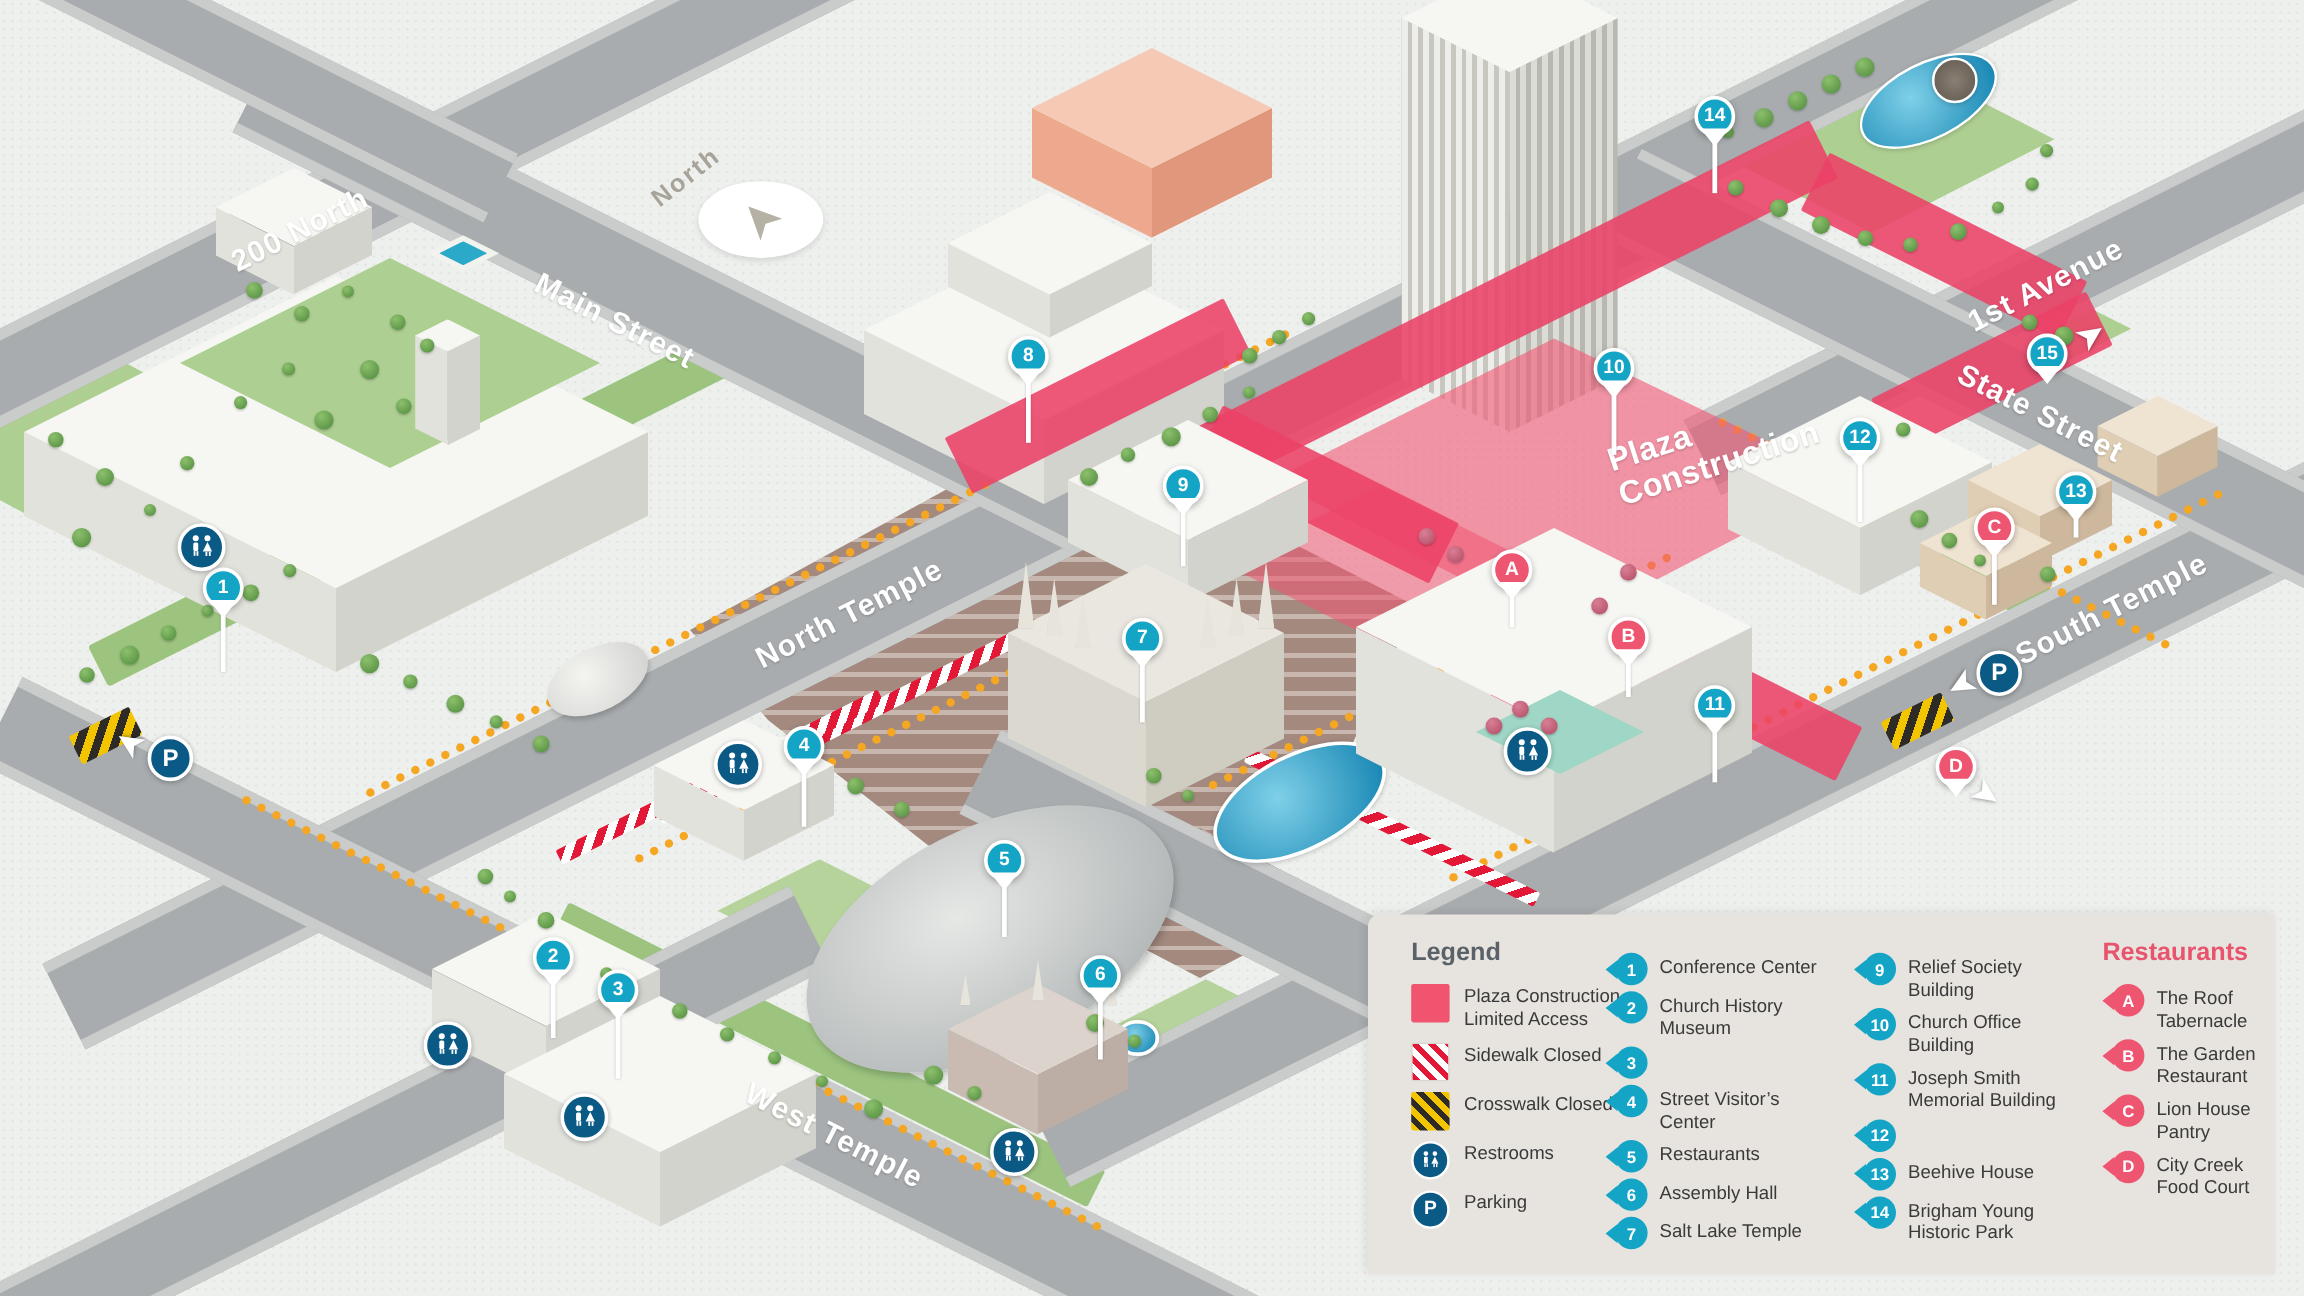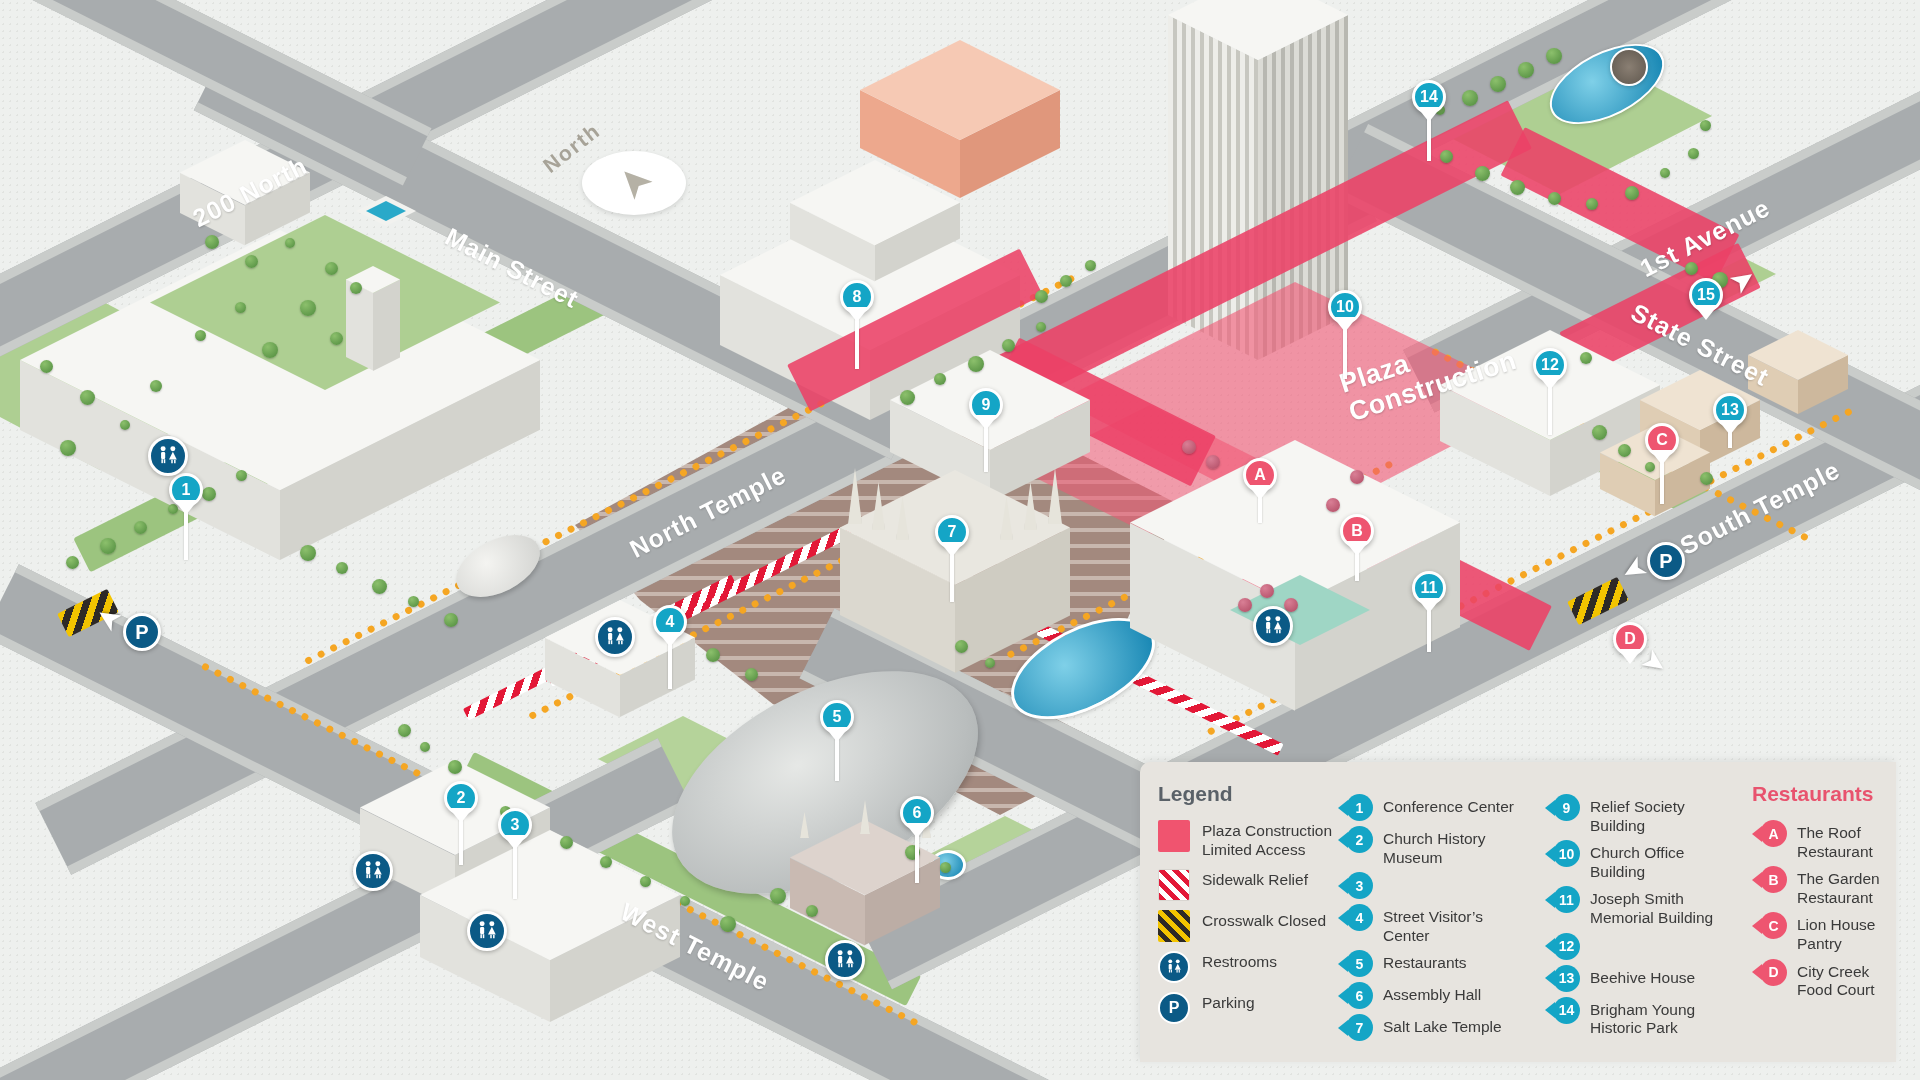--- a/index.html
+++ b/index.html
@@ -66,21 +66,21 @@
     box-sizing:border-box;z-index:9;box-shadow:0 1px 4px rgba(0,0,0,.3);display:flex;align-items:center;justify-content:center;}
   .rricon svg{width:26px;height:26px;}
   .pkicon{position:absolute;width:38px;height:38px;border-radius:50%;background:#0b5a86;border:3px solid #fff;
     box-sizing:border-box;color:#fff;font-weight:bold;font-size:20px;display:flex;align-items:center;justify-content:center;
     z-index:9;box-shadow:0 1px 4px rgba(0,0,0,.3);}
   
   .panel{position:absolute;left:1140px;top:762px;width:756px;height:300px;background:#e7e4df;
     border-radius:10px 0 0 0;z-index:10;box-shadow:-2px -2px 8px rgba(0,0,0,.08);}
   .panel h3{margin:0;font-size:21px;font-weight:bold;}
   .col{position:absolute;top:20px;}
-  .col-legend{left:18px;width:180px;}
+  .col-legend{left:36px;width:180px;}
   .col-exp{left:198px;width:400px;}
   .col-rest{left:612px;width:132px;}
   .t-legend{color:#5a6168;}
   .t-exp{color:#12a5c6;}
   .t-rest{color:#e8536e;}
   .legend-items{margin-top:14px;}
   .lrow{display:flex;align-items:flex-start;margin-bottom:9px;gap:12px;}
   .lrow .lbl{font-size:15.5px;color:#3a3a3a;line-height:1.22;padding-top:2px;}
   .sw{width:32px;height:32px;flex:0 0 32px;border-radius:2px;}
   .sw-plaza{background:#f0546f;}
@@ -297,21 +297,21 @@
   <div class="panel">
     <div class="col col-legend">
       <h3 class="t-legend">Legend</h3>
       <div class="legend-items" id="legendItems">
           <div class="lrow">
             <div class="sw sw-plaza"></div>
             <div class="lbl">Plaza Construction Limited Access</div>
           </div>
           <div class="lrow">
             <div class="sw sw-sidewalk"></div>
-            <div class="lbl">Sidewalk Relief</div>
+            <div class="lbl">Sidewalk Closed</div>
           </div>
           <div class="lrow">
             <div class="sw sw-crosswalk"></div>
             <div class="lbl">Crosswalk Closed</div>
           </div>
           <div class="lrow">
             <div class="sw-icon">
               <svg viewBox="0 0 24 24">
                 <circle cx="7.5" cy="5.2" r="2.3" fill="#fff"></circle>
                 <rect x="5.6" y="8.3" width="3.8" height="6.6" rx="1.2" fill="#fff"></rect>
@@ -387,21 +387,21 @@
               <div class="lbl">Brigham Young Historic Park</div>
             </div>
           </div>
       </div>
     </div>
     <div class="col col-rest">
       <h3 class="t-rest">Restaurants</h3>
       <div class="rest-items" id="restItems">
           <div class="erow">
             <div class="lpin pin-pink">A</div>
-            <div class="lbl">The Roof Restaurant</div>
+            <div class="lbl">The Roof Tabernacle</div>
           </div>
           <div class="erow">
             <div class="lpin pin-pink">B</div>
             <div class="lbl">The Garden Restaurant</div>
           </div>
           <div class="erow">
             <div class="lpin pin-pink">C</div>
             <div class="lbl">Lion House Pantry</div>
           </div>
           <div class="erow">

